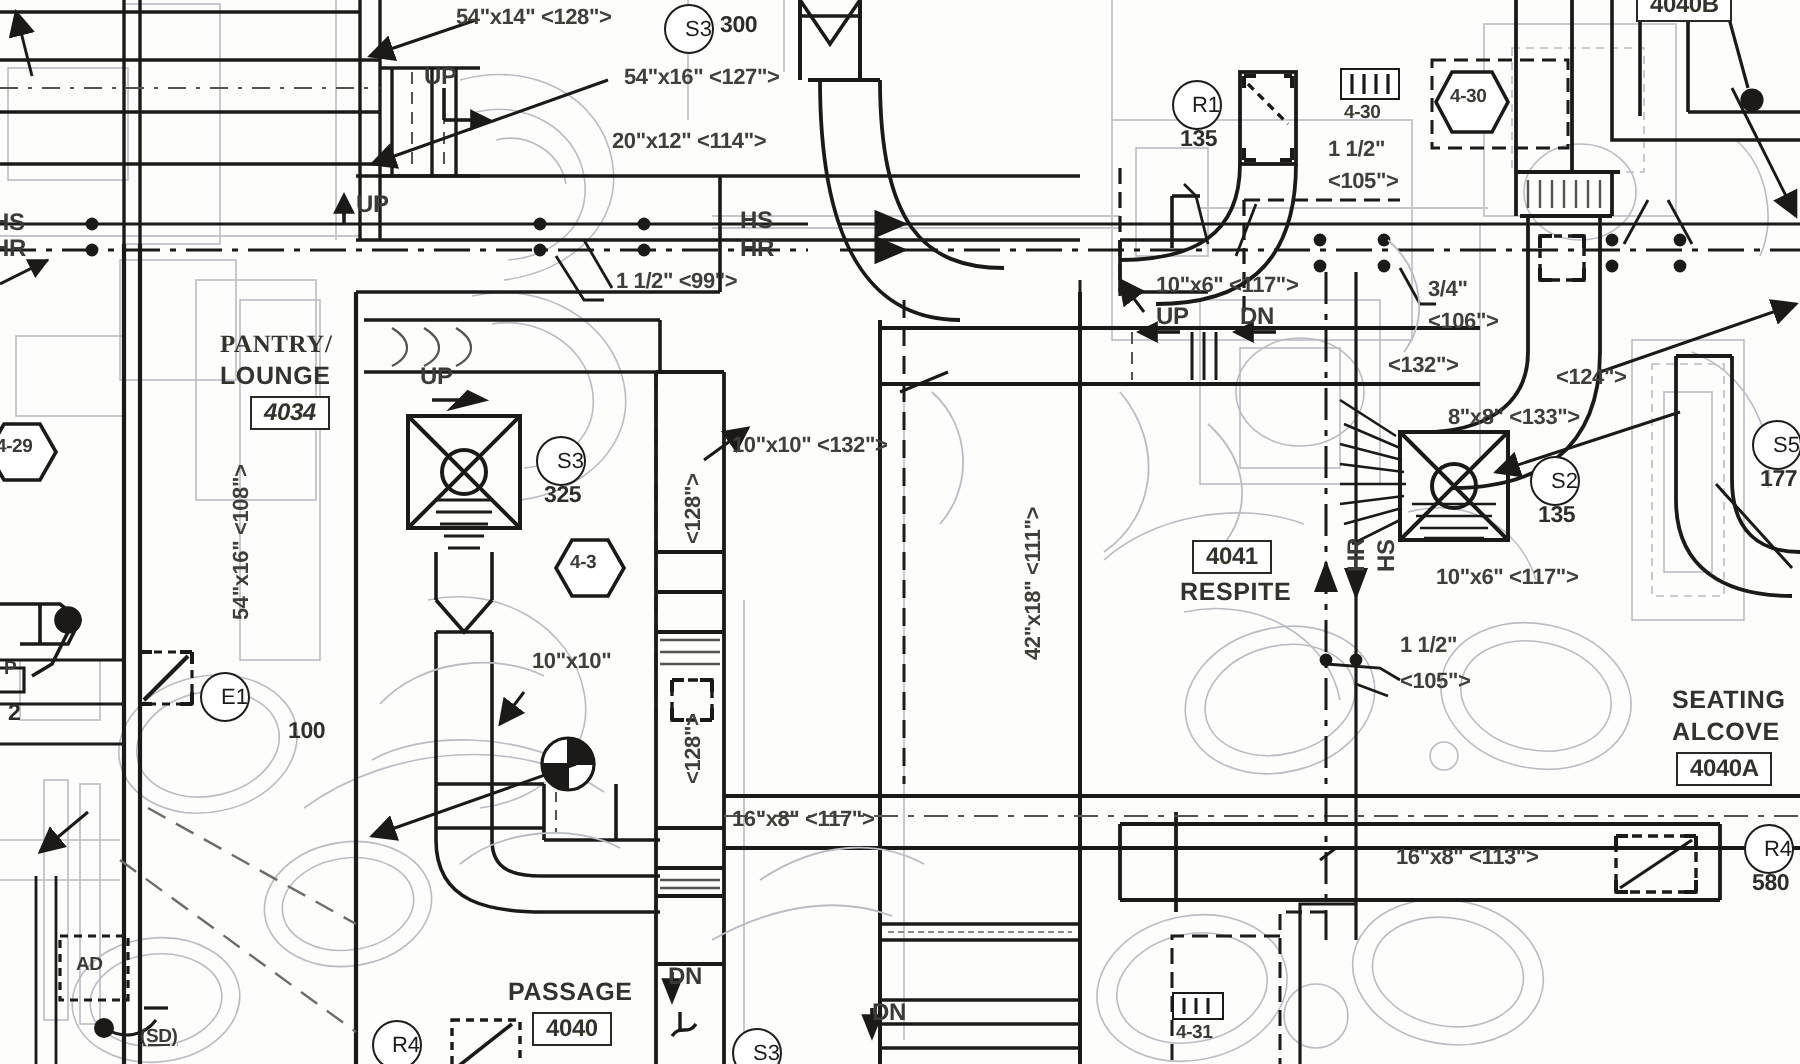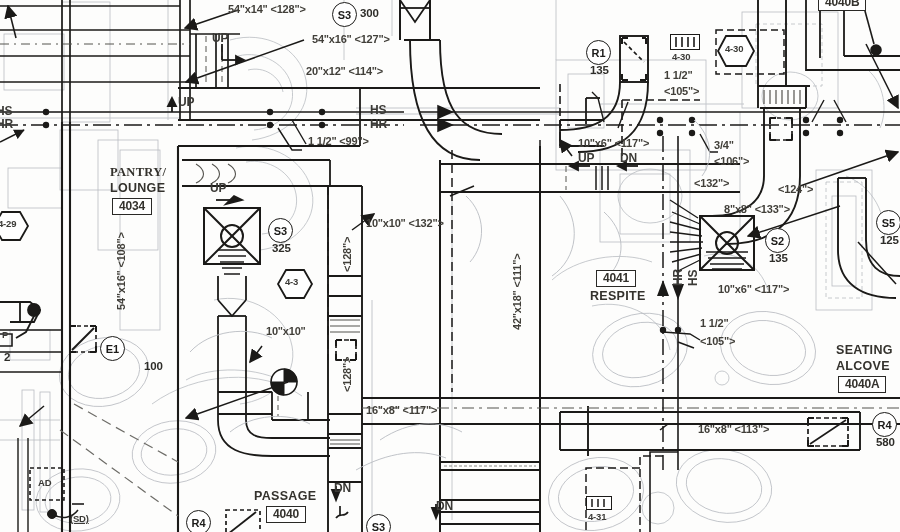--- a/index.html
+++ b/index.html
@@ -34,22 +34,22 @@
   .tag-num{font-size:11.5px;color:#2e2d29;font-weight:700;}
   .dir{font-size:12px;color:#3b3a36;font-weight:700;}
   .mini{font-size:9.5px;color:#3b3a36;font-weight:700;}
   .vert{
     transform-origin:0 0;
   }
   .rot90{transform:rotate(-90deg);}
   .circ-tag{
     position:absolute;width:23px;height:23px;border-radius:50%;
     border:1.7px solid #1d1c1a;background:#fff;
-    display:flex;align-items:center;justify-content:center;
-    font-size:11px;font-weight:700;color:#1d1c1a;
+    display:flex;align-items:center;justify-content:flex-end;
+    font-size:11px;font-weight:400;color:#1d1c1a;
     font-family:"Liberation Sans", sans-serif;
   }
   .hex-outline{
     position:absolute;
   }
   .thermo{
     position:absolute;border:1.6px solid #1b1a18;background:#fff;
     box-sizing:border-box;
   }
 </style>
@@ -613,21 +613,21 @@
   <div class="lbl duct-lbl" style="left:694px;top:178px;">&lt;132"&gt;</div>
   <div class="lbl duct-lbl" style="left:778px;top:184px;">&lt;124"&gt;</div>
   <div class="lbl duct-lbl" style="left:724px;top:204px;">8"x8" &lt;133"&gt;</div>
   <div class="lbl duct-lbl" style="left:718px;top:284px;">10"x6" &lt;117"&gt;</div>
   <div class="lbl duct-lbl" style="left:700px;top:318px;">1 1/2"</div>
   <div class="lbl duct-lbl" style="left:700px;top:336px;">&lt;105"&gt;</div>
   <div class="lbl duct-lbl" style="left:698px;top:424px;">16"x8" &lt;113"&gt;</div>
 
   <div class="lbl room-name" style="left:110px;top:166px;font-family:Liberation Serif, serif;">PANTRY/</div>
   <div class="lbl room-name" style="left:110px;top:182px;">LOUNGE</div>
-  <div class="lbl room-num" style="left:112px;top:198px;">4034</div>
+  <div class="lbl room-num" style="left:125px;top:198px;font-style:italic;">4034</div>
 
   <div class="lbl room-name" style="left:590px;top:255px;margin-top:35px;">RESPITE</div>
   <div class="lbl room-num" style="left:596px;top:270px;">4041</div>
 
   <div class="lbl room-name" style="left:836px;top:344px;">SEATING</div>
   <div class="lbl room-name" style="left:836px;top:360px;">ALCOVE</div>
   <div class="lbl room-num" style="left:838px;top:376px;">4040A</div>
 
   <div class="lbl room-name" style="left:254px;top:490px;">PASSAGE</div>
   <div class="lbl room-num" style="left:266px;top:506px;text-align:right;">4040</div>
@@ -655,21 +655,21 @@
   <div class="lbl tag-num" style="left:590px;top:65px;">135</div>
 
   <div class="circ-tag" style="left:765px;top:228px;">
       <span>S2</span>
     </div>
   <div class="lbl tag-num" style="left:769px;top:253px;">135</div>
 
   <div class="circ-tag" style="left:876px;top:210px;">
       <span>S5</span>
     </div>
-  <div class="lbl tag-num" style="left:880px;top:235px;">125</div>
+  <div class="lbl tag-num" style="left:880px;top:235px;">177</div>
 
   <div class="circ-tag" style="left:872px;top:412px;">
       <span>R4</span>
     </div>
   <div class="lbl tag-num" style="left:876px;top:437px;">580</div>
 
   <div class="circ-tag" style="left:186px;top:510px;">
       <span>R4</span>
     </div>
   <div class="circ-tag" style="left:366px;top:514px;">

